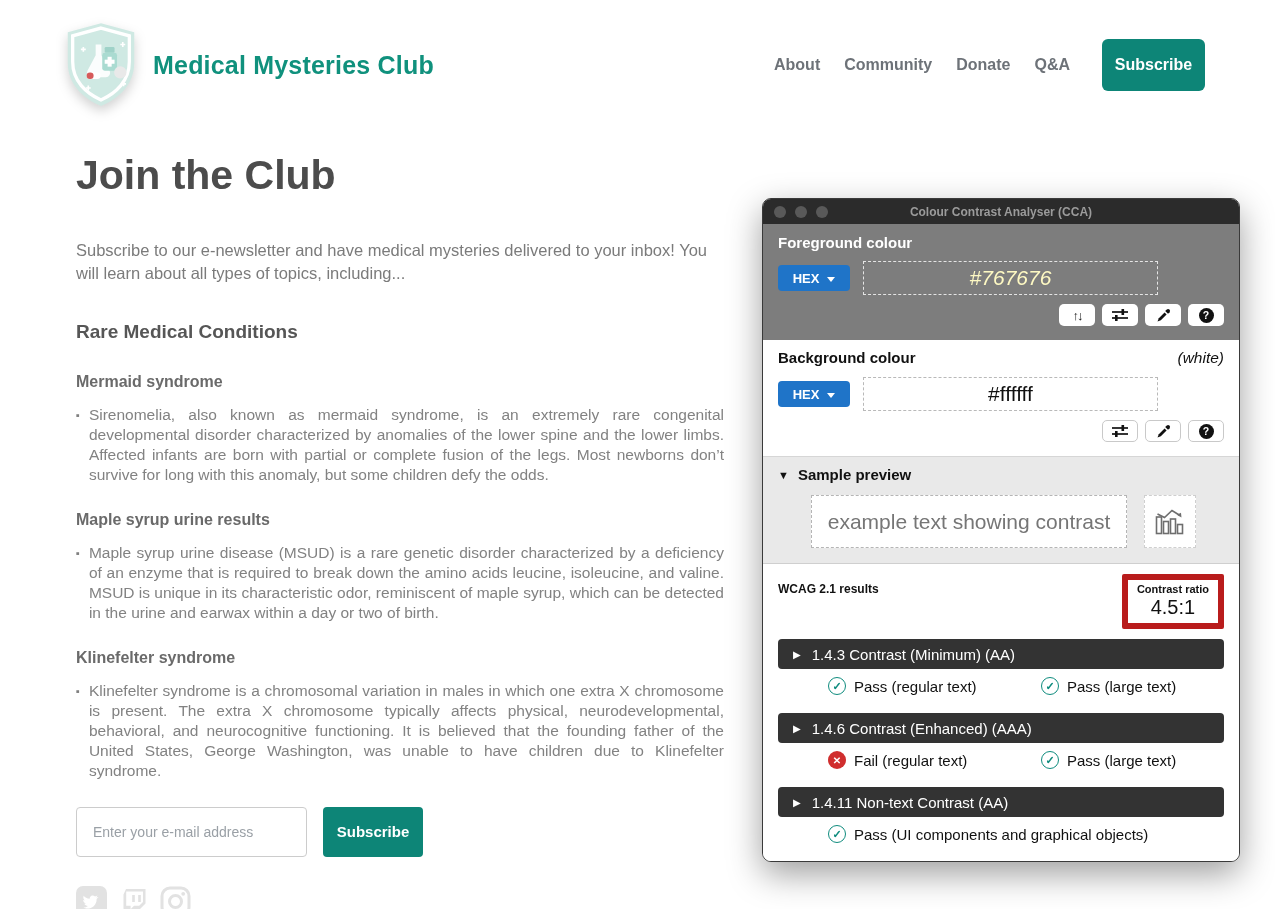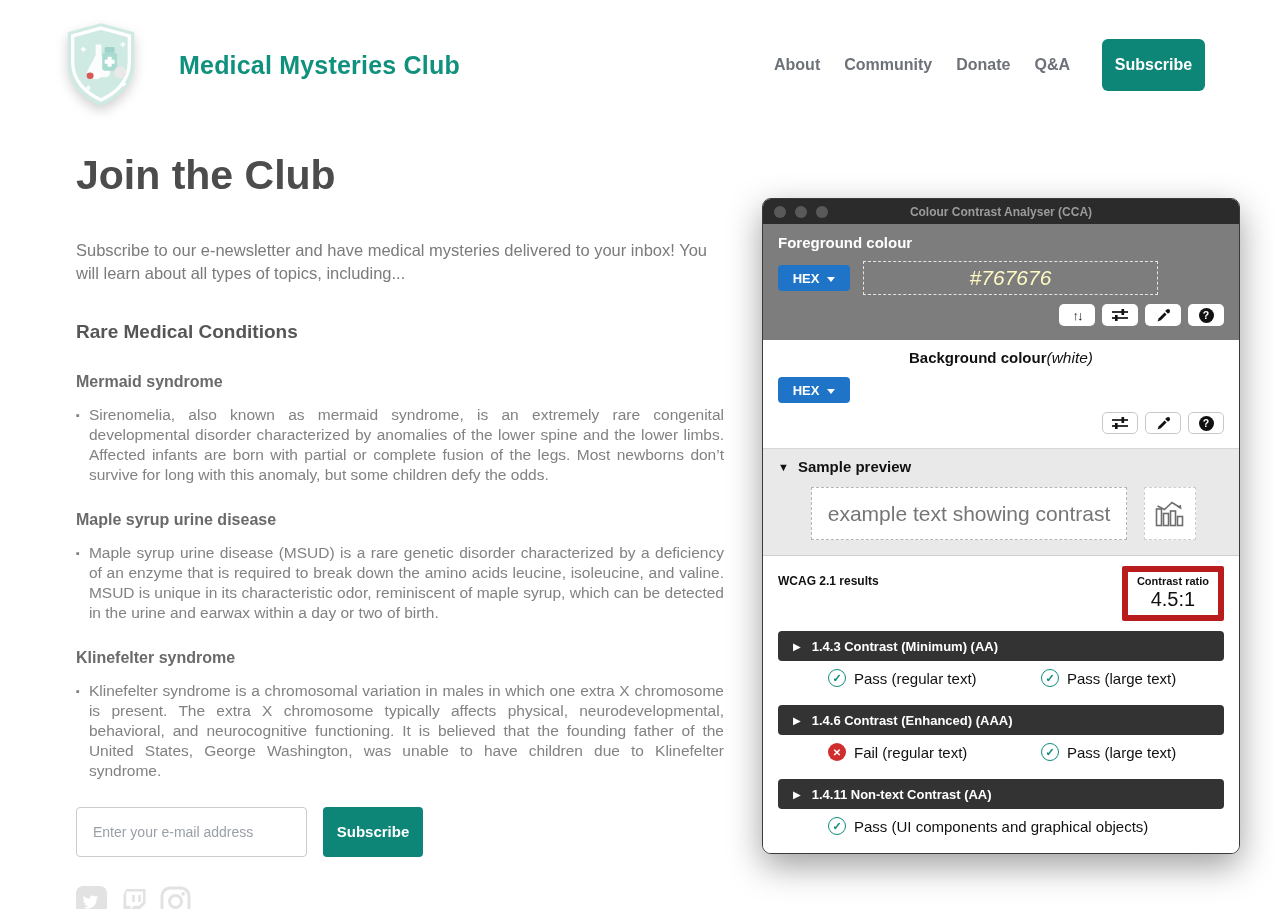--- a/index.html
+++ b/index.html
@@ -4,21 +4,21 @@
 <style>
   * { margin:0; padding:0; box-sizing:border-box; }
   html,body { background:#fff; }
   body { font-family:"Liberation Sans", sans-serif; }
   .page { position:relative; width:1275px; height:909px; background:#fff; overflow:hidden; }
 
   
   .header { position:absolute; top:0; left:0; width:100%; height:130px;
             display:flex; align-items:center; padding:0 70px 0 62px; }
   .logo { width:78px; height:92px; filter:drop-shadow(0 5px 6px rgba(0,0,0,.18)); }
-  .brand { margin-left:39px; font-size:25px; font-weight:bold; color:#10917d; letter-spacing:.2px; }
+  .brand { margin-left:13px; font-size:25px; font-weight:bold; color:#10917d; letter-spacing:.2px; }
   .nav { margin-left:auto; display:flex; align-items:center; gap:24px; }
   .nav-item { font-size:16px; font-weight:600; color:#6d7278; cursor:pointer; text-decoration:none; }
   .nav-subscribe { margin-left:8px; background:#0d8577; color:#fff; border:none; border-radius:6px;
                    width:103px; height:52px; font-size:16px; font-weight:600; cursor:pointer;
                    font-family:inherit; }
 
   
   .main { position:absolute; left:76px; top:152px; width:648px; }
   .h1 { font-size:41px; font-weight:bold; color:#4c4c4c; margin-bottom:40px; }
   .intro { font-size:16.5px; color:#7b7b7b; line-height:1.38; margin-bottom:36px; }
@@ -63,21 +63,21 @@
   .hex-input.dark  { border:1px dashed #b9b9b9; color:#111; }
   .tool-row { display:flex; justify-content:flex-end; gap:7px; margin-top:9px; }
   .tool-btn { width:36px; height:22px; background:#fff; border-radius:5px; border:none;
               display:flex; align-items:center; justify-content:center; cursor:pointer; padding:0; }
   .tool-btn.bordered { border:1px solid #c9c9c9; }
   .swap-glyph { font-size:13px; font-weight:bold; color:#111; letter-spacing:-2px; line-height:1; }
   .help-circle { width:15px; height:15px; border-radius:50%; background:#111; color:#fff;
                  font-size:10.5px; font-weight:bold; display:flex; align-items:center; justify-content:center; }
 
   .bg-section { background:#fff; padding:9px 15px 14px; }
-  .bg-head { display:flex; justify-content:center; align-items:baseline; }
+  .bg-head { display:flex; justify-content:space-between; align-items:baseline; }
   .bg-note { font-style:italic; font-size:15.5px; color:#111; }
 
   .sample-section { background:#e9e9e9; padding:9px 15px 15px; border-top:1px solid #d6d6d6; }
   .sample-head { display:flex; align-items:center; gap:9px; }
   .tri-down { font-size:11px; color:#111; }
   .sample-row { display:flex; gap:17px; margin-top:12px; padding-left:33px; }
   .sample-box { width:316px; height:53px; background:#fff; border:1px dashed #b5b5b5;
                 display:flex; align-items:center; justify-content:center;
                 font-size:21px; color:#767676; }
   .chart-box { width:52px; height:53px; background:#fff; border:1px dashed #cfcfcf;
@@ -85,21 +85,21 @@
 
   .results-section { background:#fff; padding:10px 15px 10px; border-top:1px solid #cfcfcf; }
   .results-head { display:flex; justify-content:space-between; align-items:flex-start; }
   .results-title { font-size:12px; font-weight:bold; color:#111; margin-top:8px; }
   .ratio-box { border:6px solid #b91c1c; border-radius:2px; padding:3px 9px 4px; text-align:center; }
   .ratio-label { font-size:11px; font-weight:bold; color:#111; }
   .ratio-value { font-size:20px; color:#111; margin-top:1px; }
   .rule-bar { background:#333; border-radius:4px; height:30px; display:flex; align-items:center;
               padding-left:15px; margin-top:10px; cursor:pointer; }
   .tri-right { font-size:10px; color:#fff; margin-right:11px; }
-  .rule-label { color:#fff; font-size:13px; font-weight:bold; }
+  .rule-label { color:#fff; font-size:15px; font-weight:normal; }
   .check-row { display:flex; padding:8px 0 8px 50px; align-items:center; }
   .check-item { display:flex; align-items:center; font-size:15px; color:#111; }
   .check-item.first { width:213px; }
   .status-icon { width:18px; height:18px; border-radius:50%; margin-right:8px; flex:0 0 auto;
                  display:flex; align-items:center; justify-content:center; }
   .status-icon.pass { border:1.8px solid #0f8c7e; color:#0f8c7e; font-size:11px; font-weight:bold; background:#fff; }
   .status-icon.fail { background:#d02e2e; color:#fff; font-size:10px; font-weight:bold; }
 </style>
 </head>
 <body>
@@ -140,21 +140,21 @@
 
     <div class="condition">
       <div class="h3">Mermaid syndrome</div>
       <div class="bullet-row">
         <span class="bullet-marker">▪</span>
         <div class="bullet-text">Sirenomelia, also known as mermaid syndrome, is an extremely rare congenital developmental disorder characterized by anomalies of the lower spine and the lower limbs. Affected infants are born with partial or complete fusion of the legs. Most newborns don’t survive for long with this anomaly, but some children defy the odds.</div>
       </div>
     </div>
 
     <div class="condition">
-      <div class="h3">Maple syrup urine disease</div>
+      <div class="h3">Maple syrup urine results</div>
       <div class="bullet-row">
         <span class="bullet-marker">▪</span>
         <div class="bullet-text">Maple syrup urine disease (MSUD) is a rare genetic disorder characterized by a deficiency of an enzyme that is required to break down the amino acids leucine, isoleucine, and valine. MSUD is unique in its characteristic odor, reminiscent of maple syrup, which can be detected in the urine and earwax within a day or two of birth.</div>
       </div>
     </div>
 
     <div class="condition">
       <div class="h3">Klinefelter syndrome</div>
       <div class="bullet-row">
         <span class="bullet-marker">▪</span>
@@ -238,20 +238,21 @@
     <div class="bg-section">
       <div class="bg-head">
         <div class="sec-label-dark">Background colour</div>
         <div class="bg-note">(white)</div>
       </div>
       <div class="input-row">
         <div class="hex-select">
           <span>HEX</span>
           <span class="hex-chevron"></span>
         </div>
+        <div class="hex-input dark">#ffffff</div>
       </div>
       <div class="tool-row">
         <button class="tool-btn bordered">
           <svg width="18" height="14" viewBox="0 0 18 14">
             <line x1="1" y1="4" x2="17" y2="4" stroke="#111" stroke-width="1.7"></line>
             <line x1="1" y1="10" x2="17" y2="10" stroke="#111" stroke-width="1.7"></line>
             <rect x="10.5" y="1" width="2.6" height="6" fill="#111"></rect>
             <rect x="4" y="7" width="2.6" height="6" fill="#111"></rect>
           </svg>
         </button>

